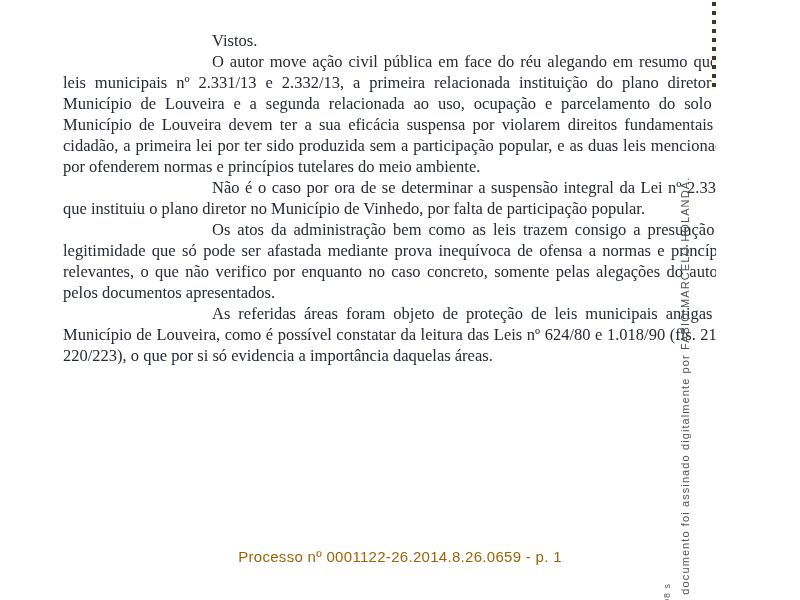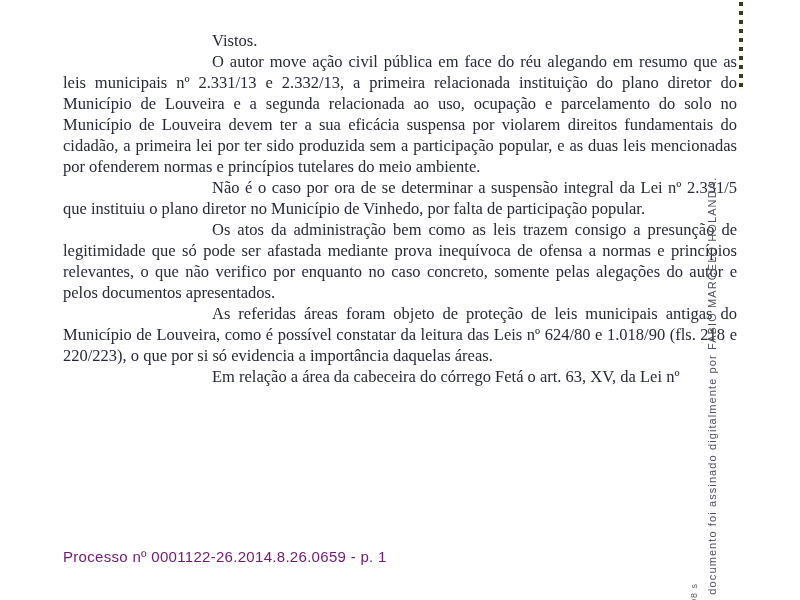--- a/index.html
+++ b/index.html
@@ -7,21 +7,20 @@
     padding: 0;
     background: #ffffff;
   }
   #screen {
     position: relative;
     width: 716px;
     height: 600px;
     background: #ffffff;
     overflow: hidden;
     font-family: "Liberation Serif", serif;
-    padding-left: 27px;
   }
   
   .doc-body {
     position: absolute;
     left: 63px;
     top: 30px;
     width: 674px;
     color: #262a36;
     font-size: 16.5px;
     line-height: 21px;
@@ -34,24 +33,24 @@
     margin: 0;
     text-align: justify;
     text-indent: 149px;
   }
   
   .doc-footer {
     position: absolute;
     top: 548px;
     left: 63px;
     width: 674px;
-    text-align: left;
+    text-align: center;
     font-family: "Liberation Sans", sans-serif;
     font-size: 15px;
-    color: #701a75;
+    color: #a16207;
     letter-spacing: 0.3px;
   }
   
   .signature-strip {
     position: absolute;
     right: 22px;
     bottom: -6px;
     height: 610px;
     width: 15px;
     writing-mode: vertical-rl;
@@ -96,21 +95,20 @@
 <body>
 
 <div id="screen">
 
   <div class="doc-body">
     <p class="doc-heading">Vistos.</p>
     <p>O autor move ação civil pública em face do réu alegando em resumo que as leis municipais nº 2.331/13 e 2.332/13, a primeira relacionada instituição do plano diretor do Município de Louveira e a segunda relacionada ao uso, ocupação e parcelamento do solo no Município de Louveira devem ter a sua eficácia suspensa por violarem direitos fundamentais do cidadão, a primeira lei por ter sido produzida sem a participação popular, e as duas leis mencionadas por ofenderem normas e princípios tutelares do meio ambiente.</p>
     <p>Não é o caso por ora de se determinar a suspensão integral da Lei nº 2.331/5 que instituiu o plano diretor no Município de Vinhedo, por falta de participação popular.</p>
     <p>Os atos da administração bem como as leis trazem consigo a presunção de legitimidade que só pode ser afastada mediante prova inequívoca de ofensa a normas e princípios relevantes, o que não verifico por enquanto no caso concreto, somente pelas alegações do autor e pelos documentos apresentados.</p>
     <p>As referidas áreas foram objeto de proteção de leis municipais antigas do Município de Louveira, como é possível constatar da leitura das Leis nº 624/80 e 1.018/90 (fls. 218 e 220/223), o que por si só evidencia a importância daquelas áreas.</p>
-    <p>Em relação a área da cabeceira do córrego Fetá o art. 63, XV, da Lei nº</p>
   </div>
 
   <div class="doc-footer">Processo nº 0001122-26.2014.8.26.0659 - p. 1</div>
 
   <div class="signature-strip">e documento foi assinado digitalmente por FABIO MARCELO HOLANDA.</div>
 
   <div class="signature-fragment">08 s</div>
 
   <div class="edge-dashes"></div>
 

